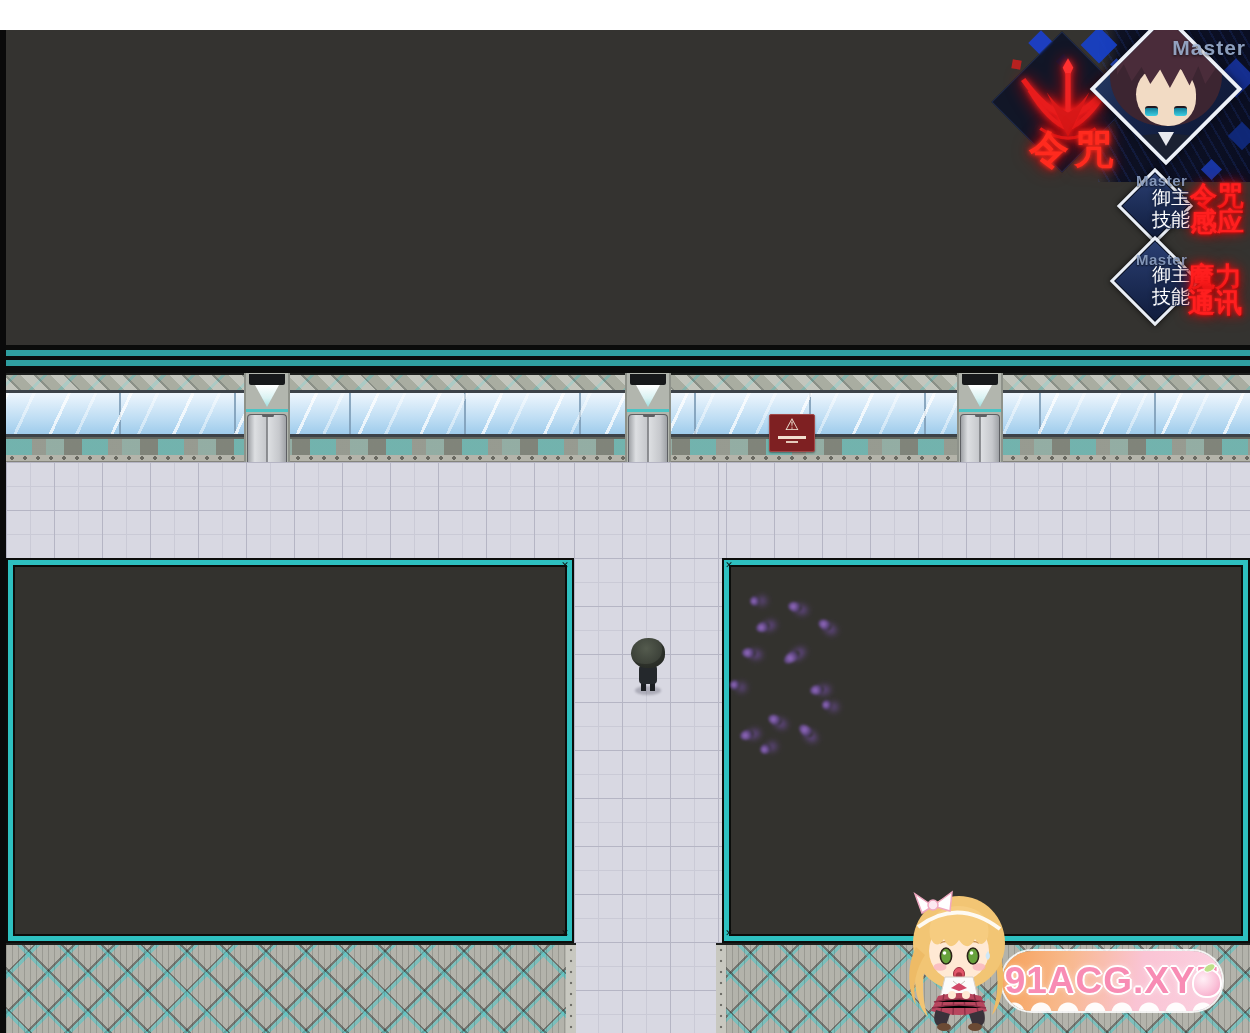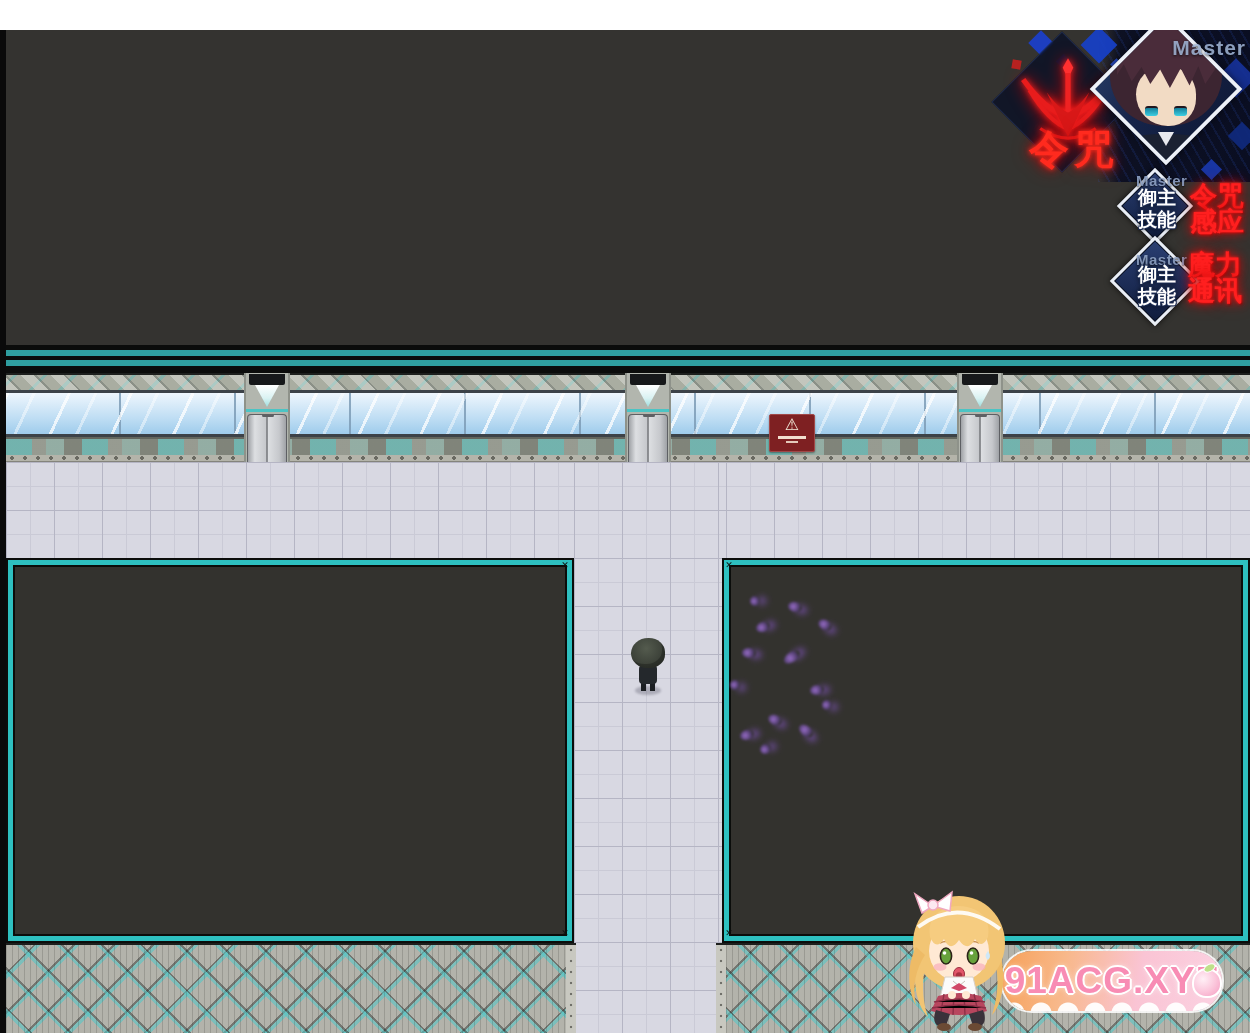--- a/index.html
+++ b/index.html
@@ -148,21 +148,21 @@
     clip-path:polygon(0 0,100% 0,50% 100%);}
   .master-top{position:absolute;right:4px;top:6px;font-size:21px;font-weight:bold;letter-spacing:1px;
     color:rgba(170,192,226,.82);text-shadow:0 1px 3px rgba(0,0,0,.7);}
 
   .skill-diamond{position:absolute;transform:rotate(45deg);border:3px solid #e9eef6;
     background:linear-gradient(135deg,#2a3f73,#101c3c);box-shadow:0 0 6px rgba(0,0,0,.75), inset 0 0 0 1px #0a1020;}
   .sd1{left:1128px;top:149px;width:48px;height:48px;}
   .sd2{left:1123px;top:219px;width:58px;height:58px;}
   .skill-tag{position:absolute;font-size:15px;font-weight:bold;color:rgba(150,172,208,.85);
     letter-spacing:.5px;text-shadow:0 1px 2px rgba(0,0,0,.7);}
-  .skill-owner{position:absolute;width:52px;font-size:19px;line-height:22px;font-weight:bold;color:#fff;text-align:left;
+  .skill-owner{position:absolute;width:52px;font-size:19px;line-height:22px;font-weight:normal;color:#fff;text-align:right;
     text-shadow:-1px -1px 0 #1a2a50,1px -1px 0 #1a2a50,-1px 1px 0 #1a2a50,1px 1px 0 #1a2a50,0 0 5px #000;}
   .skill-name{position:absolute;width:62px;font-size:27px;line-height:26px;font-weight:bold;color:#ff1f1f;text-align:center;
     text-shadow:0 0 3px #ff2020,0 0 9px #e01010,0 0 16px #b80000,1px 1px 2px #500;}
 
   
   .wm-badge{position:absolute;left:1002px;top:921px;width:220px;height:60px;border-radius:30px;
     background:linear-gradient(100deg,#f6a058 0%,#f8b88a 28%,#fac4d4 62%,#fbd2e2 100%);
     box-shadow:0 0 0 2px rgba(255,255,255,.85);overflow:hidden;}
   .wm-clouds{position:absolute;left:0;bottom:-4px;width:100%;height:18px;
     background-image:radial-gradient(circle 11px at 12px 16px,#fff 10px,transparent 11px);
@@ -301,21 +301,21 @@
       </div>
     </div>
 
     <div>
       <div class="skill-diamond sd2"></div>
       <div class="skill-tag" style="left:1136px;top:221px;">Master</div>
       <div class="skill-owner" style="left:1138px;top:234px;">
         <div>御主</div>
         <div>技能</div>
       </div>
-      <div class="skill-name" style="left:1184px;top:222px;">
+      <div class="skill-name" style="left:1184px;top:234px;">
         <div>魔力</div>
         <div>通讯</div>
       </div>
     </div>
 
     <div class="wm-badge">
       <div class="wm-clouds"></div>
       <div class="wm-text">91ACG.XYZ</div>
     </div>
     <div class="wm-peach"></div>

